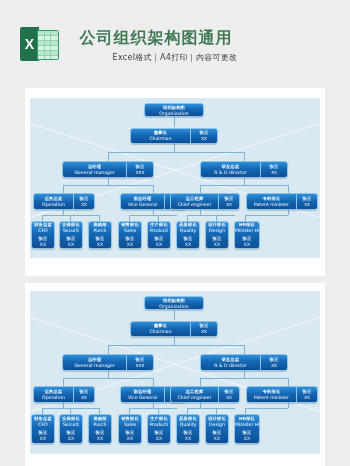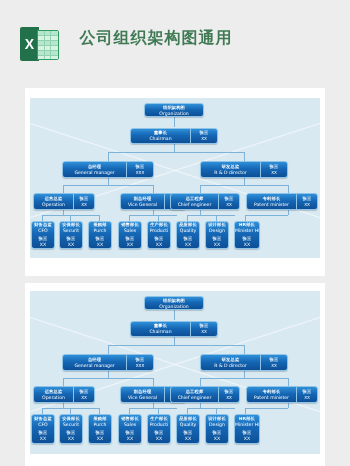--- a/index.html
+++ b/index.html
@@ -119,20 +119,21 @@
           <div class="row"></div>
           <div class="row"></div>
         <div class="row"></div>
           <div class="row"></div>
           <div class="row"></div>
         <div class="vline" style="left:6px"></div>
         <div class="vline" style="left:12px"></div>
       </div>
     </div>
     <div class="title">公司组织架构图通用</div>
+    <div class="subtitle">Excel格式｜A4打印｜内容可更改</div>
   </div>
 
   <div class="card" id="card-1">
     <div class="chart-area">
       <div class="wm"></div>
 
       <div class="ln lnv" style="left:144px;top:18px;height:11px;"></div>
       <div class="ln lnv" style="left:144px;top:46px;height:8px;"></div>
       <div class="ln lnh" style="left:78px;top:54px;width:136px;"></div>
       <div class="ln lnv" style="left:78px;top:54px;height:9px;"></div>

